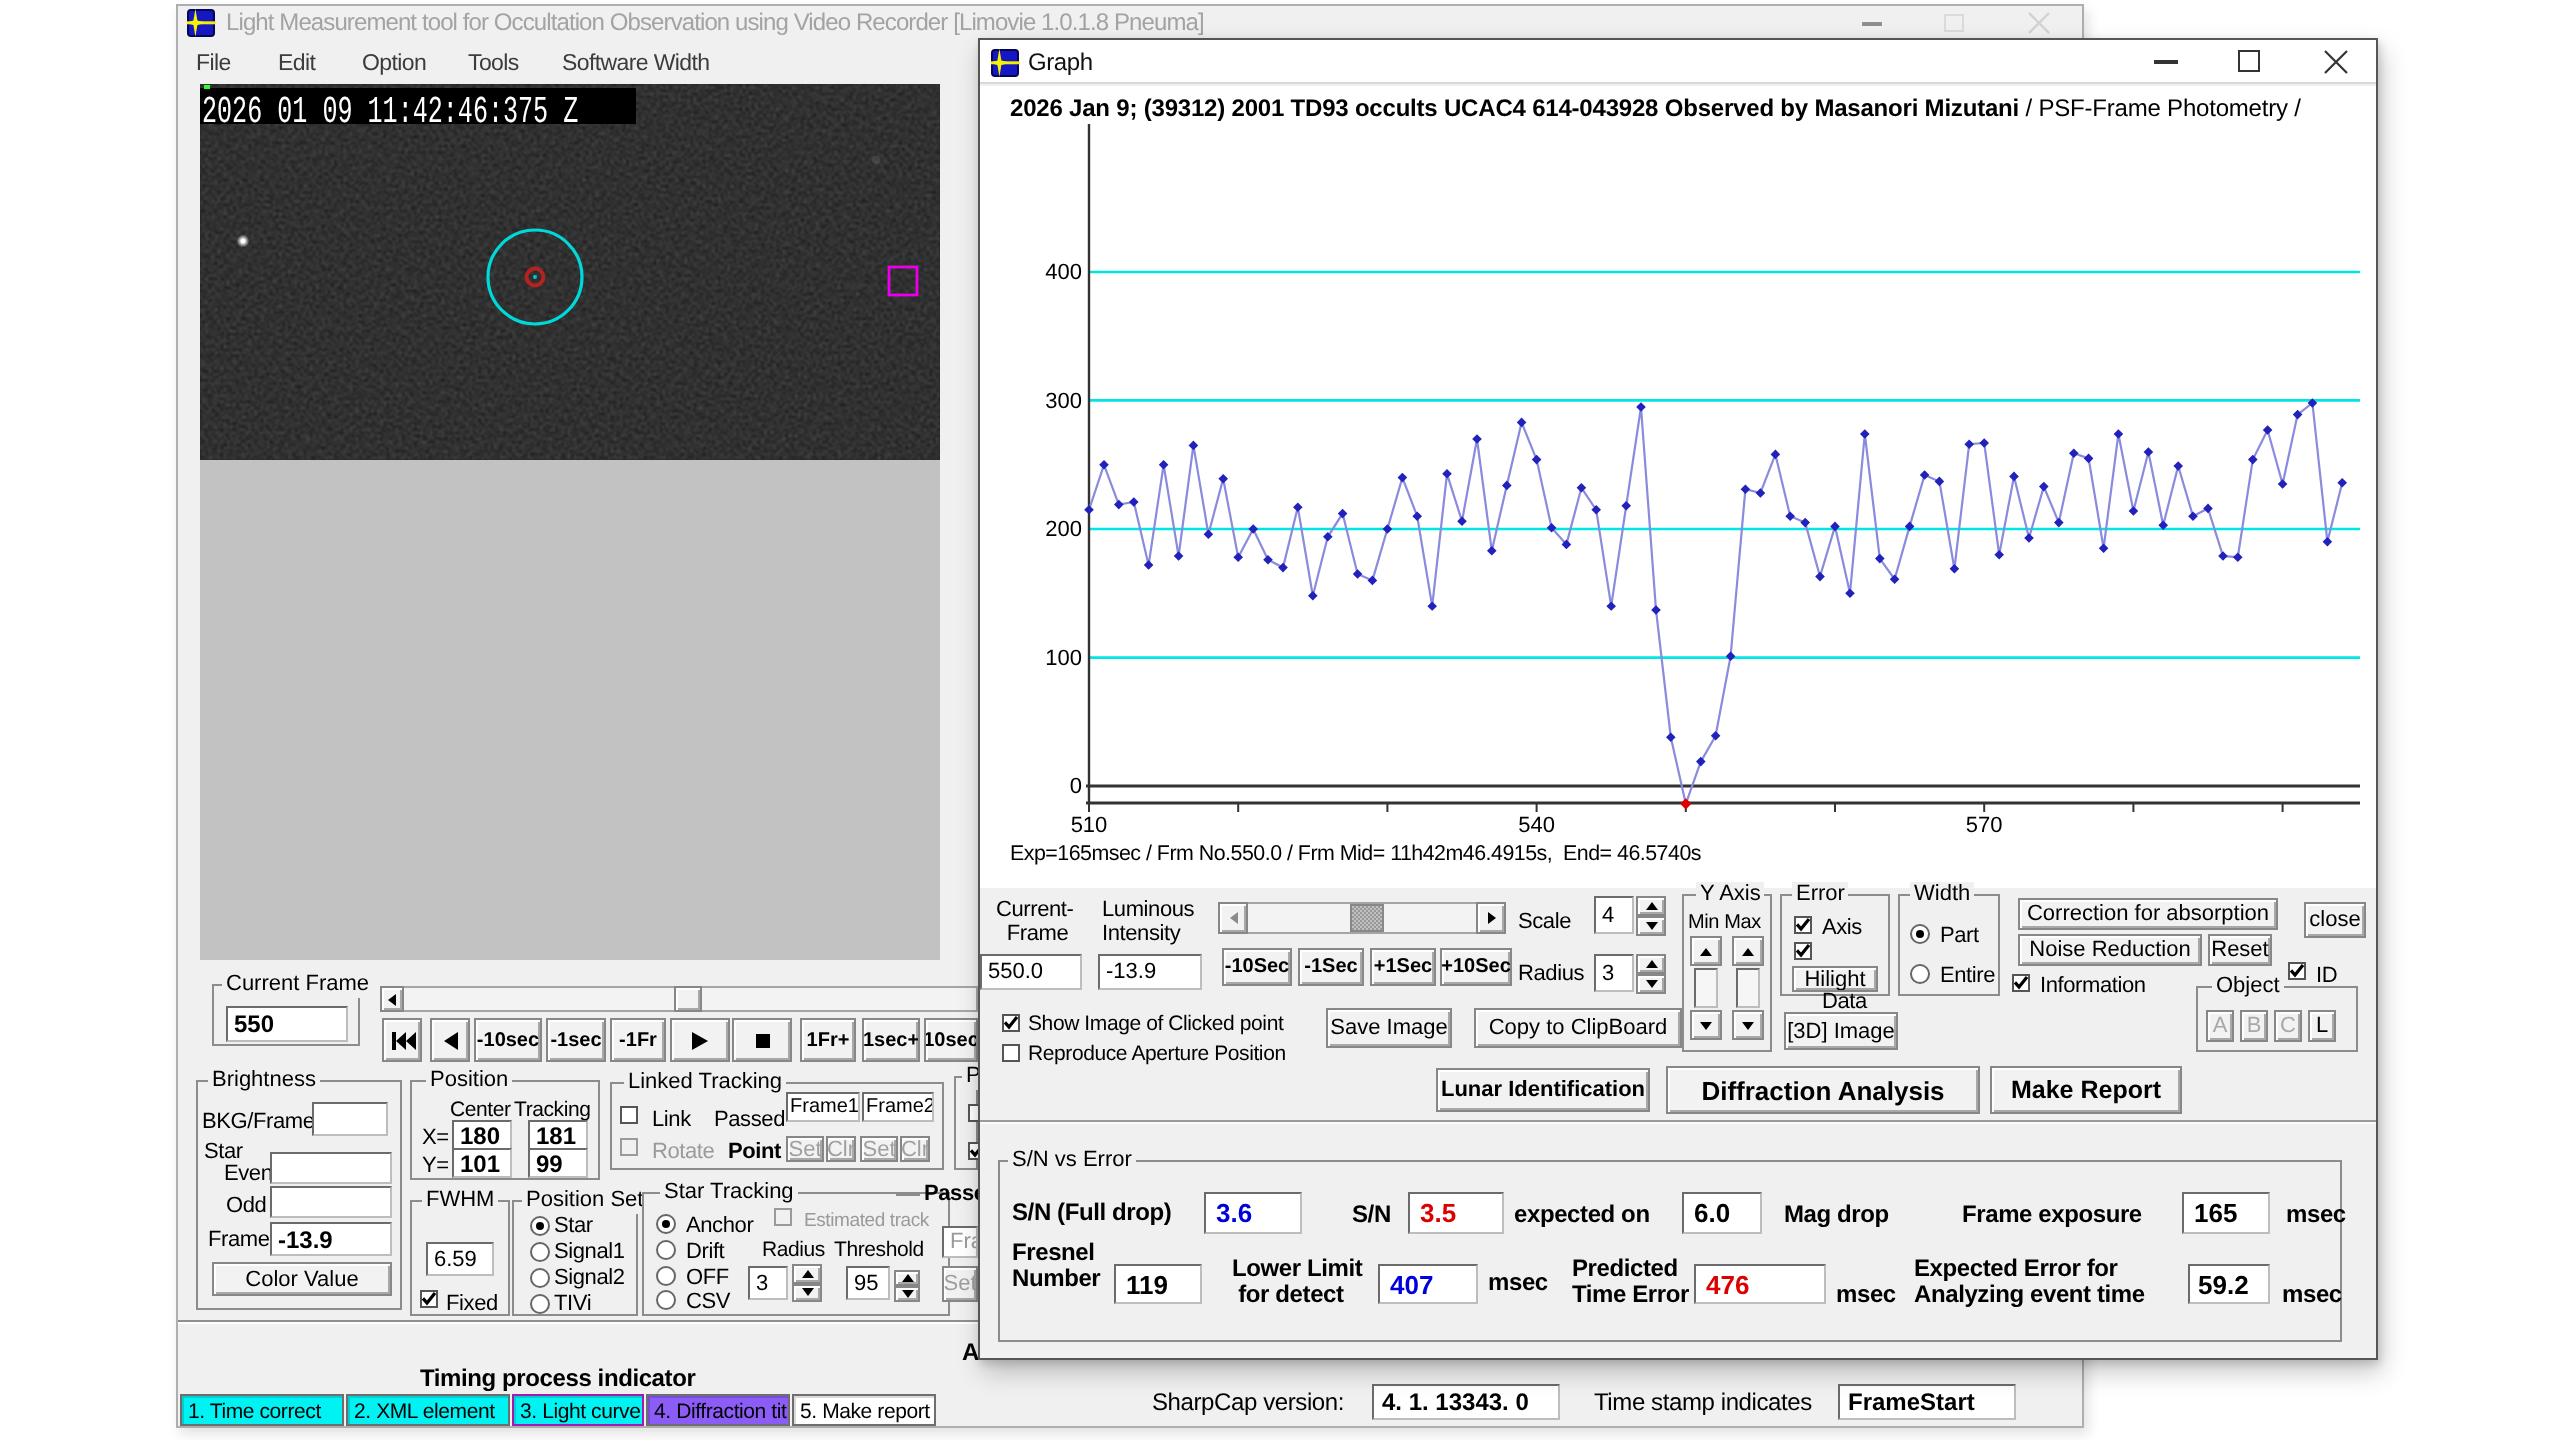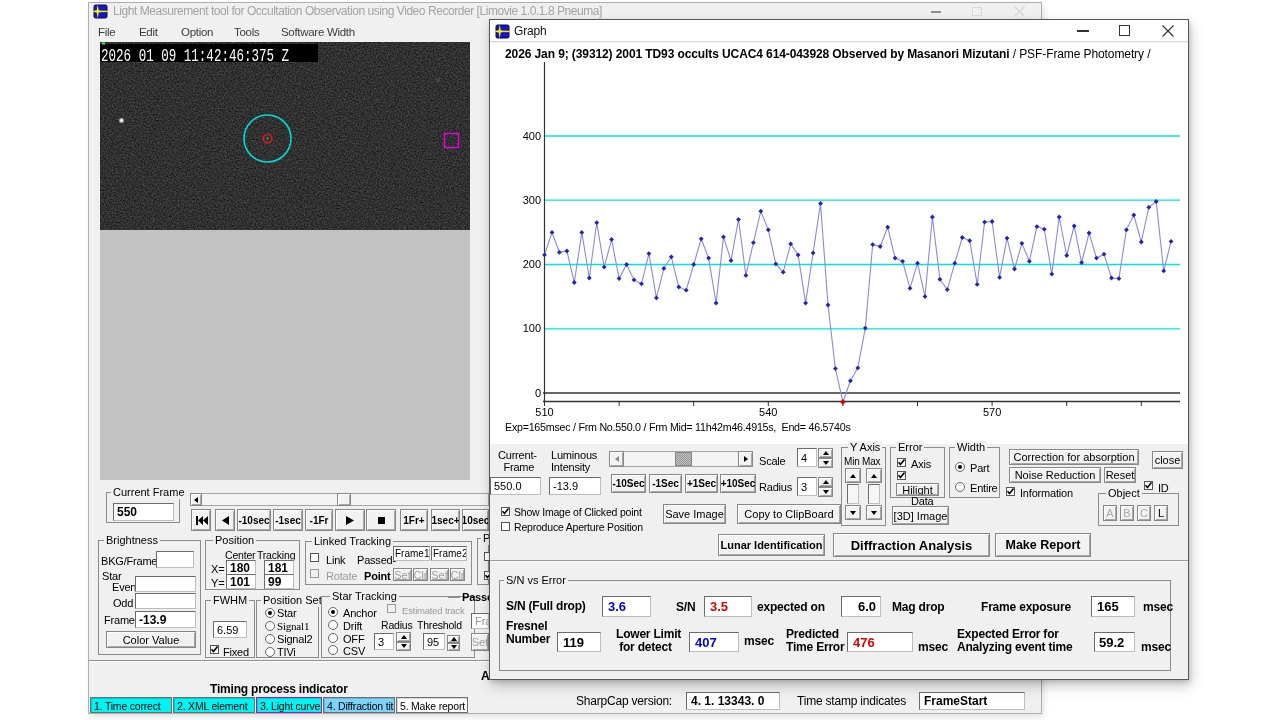--- a/index.html
+++ b/index.html
@@ -158,21 +158,21 @@
   </div>
 <div class="lab" style="left:223px;top:646px;font-size:11px;color:#000;">Fixed</div>
 <div class="grp" style="left:256px;top:600px;width:63px;height:58px">
     <span class="glab" style="left:4px;font-size:11px;color:#000">Position Set</span>
   </div>
 <div class="rad" style="left:265px;top:608px">
     <div class="rdot"></div>
   </div>
 <div class="lab" style="left:277px;top:607px;font-size:11px;color:#000;">Star</div>
 <div class="rad" style="left:265px;top:621px"></div>
-<div class="lab" style="left:277px;top:620px;font-size:11px;color:#000;font-family:Liberation Serif, serif;">Signal1</div>
+<div class="lab" style="left:277px;top:620px;font-size:11px;color:#000;">Signal1</div>
 <div class="rad" style="left:265px;top:634px"></div>
 <div class="lab" style="left:277px;top:633px;font-size:11px;color:#000;">Signal2</div>
 <div class="rad" style="left:265px;top:647px"></div>
 <div class="lab" style="left:277px;top:646px;font-size:11px;color:#000;">TIVi</div>
 <div class="grp" style="left:321px;top:596px;width:154px;height:62px">
     <span class="glab" style="left:8px;font-size:11px;color:#000">Star Tracking</span>
   </div>
 <div class="rad" style="left:328px;top:607px">
     <div class="rdot"></div>
   </div>
@@ -208,26 +208,26 @@
 <div class="ab" style="left:448px;top:597px;width:12px;height:2px;border-top:1px solid #8c8c8c"></div>
 <div class="lab" style="left:462px;top:591px;font-size:11px;font-weight:bold;color:#000;">Passed</div>
 <div class="fld" style="left:471px;top:613px;width:18px;height:16px;color:#9a9a9a;font-size:11px;padding-left:3px;text-align:left">Fram</div>
 <div class="btn" style="left:471px;top:633px;width:18px;height:18px;font-size:11px;color:#9f9f9f">Set</div>
 <div class="ab" style="left:89px;top:660px;width:400px;height:2px;border-top:1px solid #8f8f8f;border-bottom:1px solid #fff"></div>
 <div class="lab" style="left:481px;top:670px;font-size:12px;font-weight:bold;color:#000;">A</div>
 <div class="lab" style="left:210px;top:683px;font-size:12px;font-weight:bold;color:#000;">Timing process indicator</div>
 <div class="ab" style="left:90px;top:697px;width:82px;height:16px;background:#00f2f2;border:1px solid #6e6e6e;box-shadow:inset 1px 1px 0 rgba(0,0,0,0.15);font-size:10.5px;letter-spacing:-0.2px;padding:2px 0 0 3px;white-space:nowrap;overflow:hidden">1. Time correct</div>
 <div class="ab" style="left:173px;top:697px;width:82px;height:16px;background:#00f2f2;border:1px solid #6e6e6e;box-shadow:inset 1px 1px 0 rgba(0,0,0,0.15);font-size:10.5px;letter-spacing:-0.2px;padding:2px 0 0 3px;white-space:nowrap;overflow:hidden">2. XML element</div>
 <div class="ab" style="left:256px;top:697px;width:66px;height:16px;background:#00f2f2;border:1px solid #a21caf;box-shadow:inset 1px 1px 0 rgba(0,0,0,0.15);font-size:10.5px;letter-spacing:-0.2px;padding:2px 0 0 3px;white-space:nowrap;overflow:hidden">3. Light curve</div>
-<div class="ab" style="left:323px;top:697px;width:72px;height:16px;background:#7dd3fc;border:1px solid #6e6e6e;box-shadow:inset 1px 1px 0 rgba(0,0,0,0.15);font-size:10.5px;letter-spacing:-0.2px;padding:2px 0 0 3px;white-space:nowrap;overflow:hidden">4. Diffraction tit</div>
+<div class="ab" style="left:323px;top:697px;width:72px;height:16px;background:#8b5cf6;border:1px solid #6e6e6e;box-shadow:inset 1px 1px 0 rgba(0,0,0,0.15);font-size:10.5px;letter-spacing:-0.2px;padding:2px 0 0 3px;white-space:nowrap;overflow:hidden">4. Diffraction tit</div>
 <div class="ab" style="left:396px;top:697px;width:72px;height:16px;background:#fff;border:1px solid #6e6e6e;box-shadow:inset 1px 1px 0 rgba(0,0,0,0.15);font-size:10.5px;letter-spacing:-0.2px;padding:2px 0 0 3px;white-space:nowrap;overflow:hidden">5. Make report</div>
 <div class="lab" style="left:576px;top:695px;font-size:12px;color:#000;">SharpCap version:</div>
 <div class="fld" style="left:686px;top:692px;width:94px;height:18px;font-weight:bold;color:#000;font-size:12px;padding-left:4px;text-align:left">4. 1. 13343. 0</div>
 <div class="lab" style="left:797px;top:695px;font-size:12px;color:#000;">Time stamp indicates</div>
-<div class="fld" style="left:919px;top:692px;width:106px;height:18px;font-weight:bold;color:#000;font-size:12px;padding-left:4px;text-align:left">FrameStart</div>
+<div class="fld" style="left:919px;top:692px;width:89px;height:18px;font-weight:bold;color:#000;font-size:12px;padding-left:4px;text-align:left">FrameStart</div>
 <div class="ab" style="left:489px;top:19px;width:700px;height:661px;background:#f0f0f0;border:1px solid #565656;box-shadow:2px 6px 12px rgba(0,0,0,0.22), 1px 2px 4px rgba(0,0,0,0.14)"></div>
 <div class="ab" style="left:490px;top:20px;width:698px;height:22px;background:#fff;border-bottom:1px solid #d9d9d9"></div>
 <div class="ab" style="left:495px;top:24px;width:15px;height:15px"><svg width="15" height="15" viewBox="0 0 15 15">
 <rect x="1" y="1" width="13" height="13" rx="1.5" fill="#1616c2" stroke="#050555" stroke-width="1"></rect>
 <line x1="0.5" y1="7.4" x2="14.8" y2="7.4" stroke="#f0ed00" stroke-width="1.5"></line>
 <path d="M4.7 0.4 L5.7 6.3 L10 7.4 L5.7 8.5 L4.7 14.4 L3.7 8.5 L0 7.4 L3.7 6.3 Z" fill="#f7f400"></path>
 </svg></div>
 <div class="lab" style="left:514px;top:25px;font-size:12px;color:#111;">Graph</div>
 <div class="ab" style="left:1077px;top:30px;width:12px;height:1.5px;background:#333"></div>
 <div class="ab" style="left:1119px;top:25px;width:11px;height:11px;border:1.2px solid #333"></div>
@@ -467,21 +467,21 @@
 <div class="btn" style="left:995px;top:533px;width:96px;height:24px;font-size:12.5px;font-weight:bold;color:#000">Make Report</div>
 <div class="ab" style="left:490px;top:560px;width:698px;height:2px;border-top:1px solid #9a9a9a;border-bottom:1px solid #fbfbfb"></div>
 <div class="grp" style="left:499px;top:580px;width:672px;height:91px">
     <span class="glab" style="left:4px;font-size:11px;color:#000">S/N vs Error</span>
   </div>
 <div class="lab" style="left:506px;top:600px;font-size:12px;font-weight:bold;color:#000;">S/N (Full drop)</div>
 <div class="fld" style="left:602px;top:596px;width:49px;height:21px;font-weight:bold;color:#0000dd;font-size:13px;padding-left:5px;text-align:left">3.6</div>
 <div class="lab" style="left:676px;top:601px;font-size:12px;font-weight:bold;color:#000;">S/N</div>
 <div class="fld" style="left:704px;top:596px;width:48px;height:21px;font-weight:bold;color:#dd0000;font-size:13px;padding-left:5px;text-align:left">3.5</div>
 <div class="lab" style="left:757px;top:601px;font-size:12px;font-weight:bold;color:#000;">expected on</div>
-<div class="fld" style="left:841px;top:596px;width:40px;height:21px;font-weight:bold;color:#000;font-size:13px;padding-left:16px;text-align:left">6.0</div>
+<div class="fld" style="left:841px;top:596px;width:40px;height:21px;font-weight:bold;color:#000;font-size:13px;padding-left:5px;text-align:left">6.0</div>
 <div class="lab" style="left:892px;top:601px;font-size:12px;font-weight:bold;color:#000;">Mag drop</div>
 <div class="lab" style="left:981px;top:601px;font-size:12px;font-weight:bold;color:#000;">Frame exposure</div>
 <div class="fld" style="left:1091px;top:596px;width:44px;height:21px;font-weight:bold;color:#000;font-size:13px;padding-left:5px;text-align:left">165</div>
 <div class="lab" style="left:1143px;top:601px;font-size:12px;font-weight:bold;color:#000;">msec</div>
 <div class="lab" style="left:506px;top:620px;font-size:12px;font-weight:bold;color:#000;">Fresnel<br>Number</div>
 <div class="fld" style="left:557px;top:632px;width:44px;height:20px;font-weight:bold;color:#000;font-size:13px;padding-left:5px;text-align:left">119</div>
 <div class="lab" style="left:616px;top:628px;font-size:12px;font-weight:bold;color:#000;">Lower Limit<br>&nbsp;for detect</div>
 <div class="fld" style="left:689px;top:632px;width:50px;height:20px;font-weight:bold;color:#0000dd;font-size:13px;padding-left:5px;text-align:left">407</div>
 <div class="lab" style="left:744px;top:635px;font-size:12px;font-weight:bold;color:#000;">msec</div>
 <div class="lab" style="left:786px;top:628px;font-size:12px;font-weight:bold;color:#000;">Predicted<br>Time Error</div>

